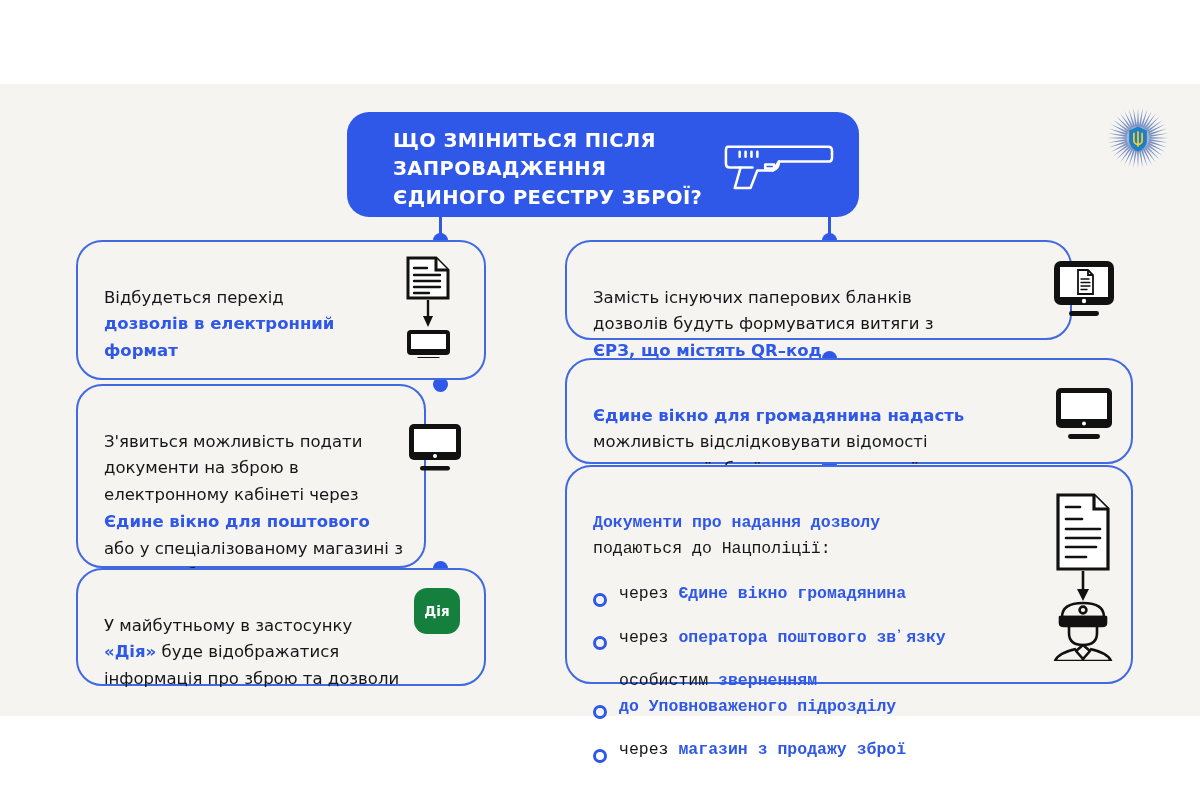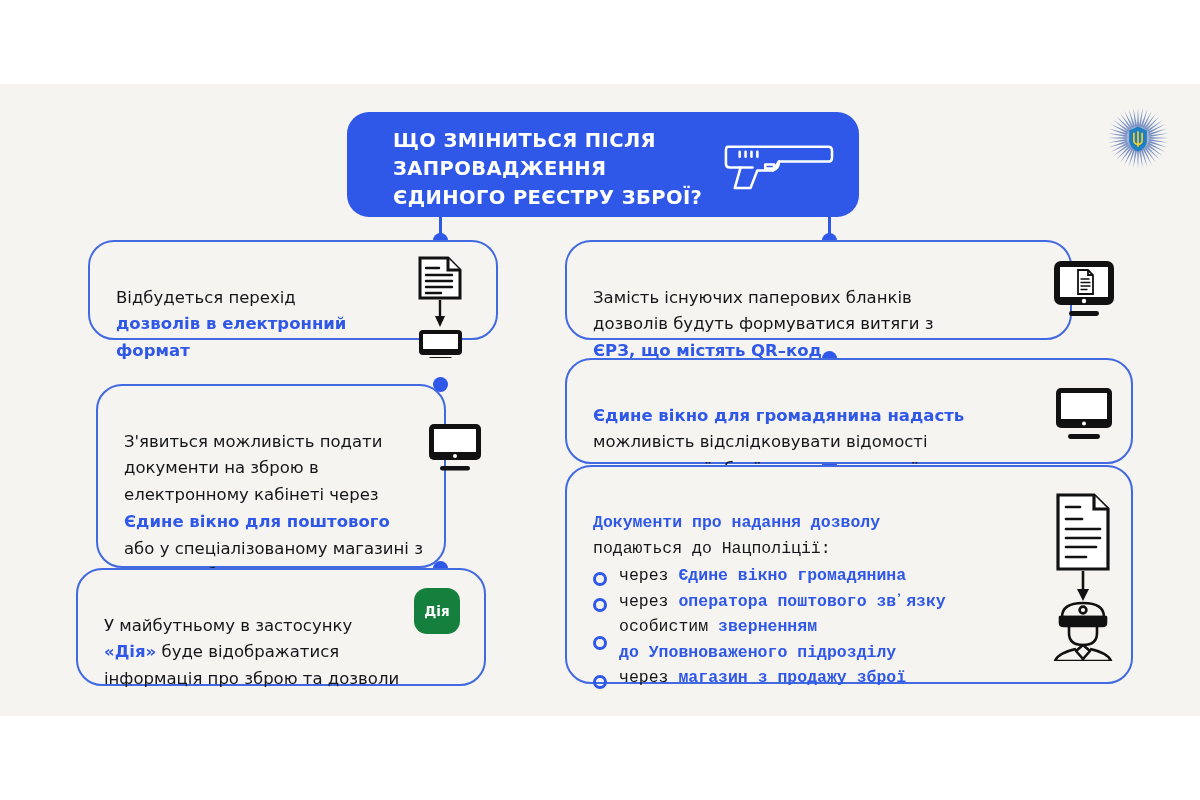--- a/index.html
+++ b/index.html
@@ -100,22 +100,22 @@
     color: #2f57e8;
     font-weight: bold;
   }
   .card-icon {
     position: absolute;
   }
 
   
   .bullet-row {
     display: flex;
-    align-items: center;
-    margin-top: 0;
+    align-items: flex-end;
+    margin-top: 18px;
   }
   .bullet-dot {
     flex: 0 0 auto;
     width: 14px;
     height: 14px;
     border: 3px solid #2f57e8;
     border-radius: 50%;
     box-sizing: border-box;
     margin-top: 7px;
     margin-right: 12px;
@@ -228,21 +228,21 @@
 
 <div class="stem" style="left:828px; top:217px; height:23px;"></div>
 <div class="node" style="left:829px; top:240px;"></div>
 
 <div class="node" style="left:440px; top:384px;"></div>
 <div class="node" style="left:440px; top:568px;"></div>
 
 <div class="node" style="left:829px; top:358px;"></div>
 <div class="node" style="left:829px; top:465px;"></div>
 
-<div class="card" style="left:88px; top:240px; width:410px; height:100px;">
+<div class="card" style="left:76px; top:240px; width:410px; height:140px;">
   <div class="card-body">
     <span>Відбудеться перехід
 </span><span class="hl">дозволів в електронний
 формат</span>
   </div>
   <svg class="card-icon" style="left:316px; top:12px;" width="62" height="104" viewBox="0 0 62 104" aria-hidden="true">
     <path d="M14 4 H42 L54 16 V44 H14 Z" fill="#ffffff" stroke="#111" stroke-width="3"></path>
     <path d="M42 4 V16 H54" fill="#ffffff" stroke="#111" stroke-width="3"></path>
     <g stroke="#111" stroke-width="2.4" stroke-linecap="round">
       <line x1="20" y1="14" x2="33" y2="14"></line>
@@ -252,21 +252,21 @@
       <line x1="20" y1="39" x2="35" y2="39"></line>
     </g>
     <line x1="34" y1="46" x2="34" y2="66" stroke="#111" stroke-width="2.4"></line>
     <polygon points="34,73 29,62 39,62" fill="#111"></polygon>
     <rect x="13" y="76" width="43" height="25" rx="4" fill="#111"></rect>
     <rect x="17" y="80" width="35" height="15" fill="#ffffff"></rect>
     <rect x="23" y="103" width="23" height="3.5" rx="1.7" fill="#111"></rect>
   </svg>
 </div>
 
-<div class="card" style="left:76px; top:384px; width:350px; height:184px;margin-left:20px;">
+<div class="card" style="left:76px; top:384px; width:350px; height:184px;">
   <div class="card-body">
     <span>З'явиться можливість подати
 документи на зброю в
 електронному кабінеті через
 </span><span class="hl">Єдине вікно для поштового
 </span><span>або у спеціалізованому магазині з
 торгівлі зброєю</span>
   </div>
   <svg class="card-icon" style="left:328px; top:36px;" width="58" height="50" viewBox="0 0 58 50" aria-hidden="true">
     <rect x="3" y="2" width="52" height="36" rx="5" fill="#111"></rect>

